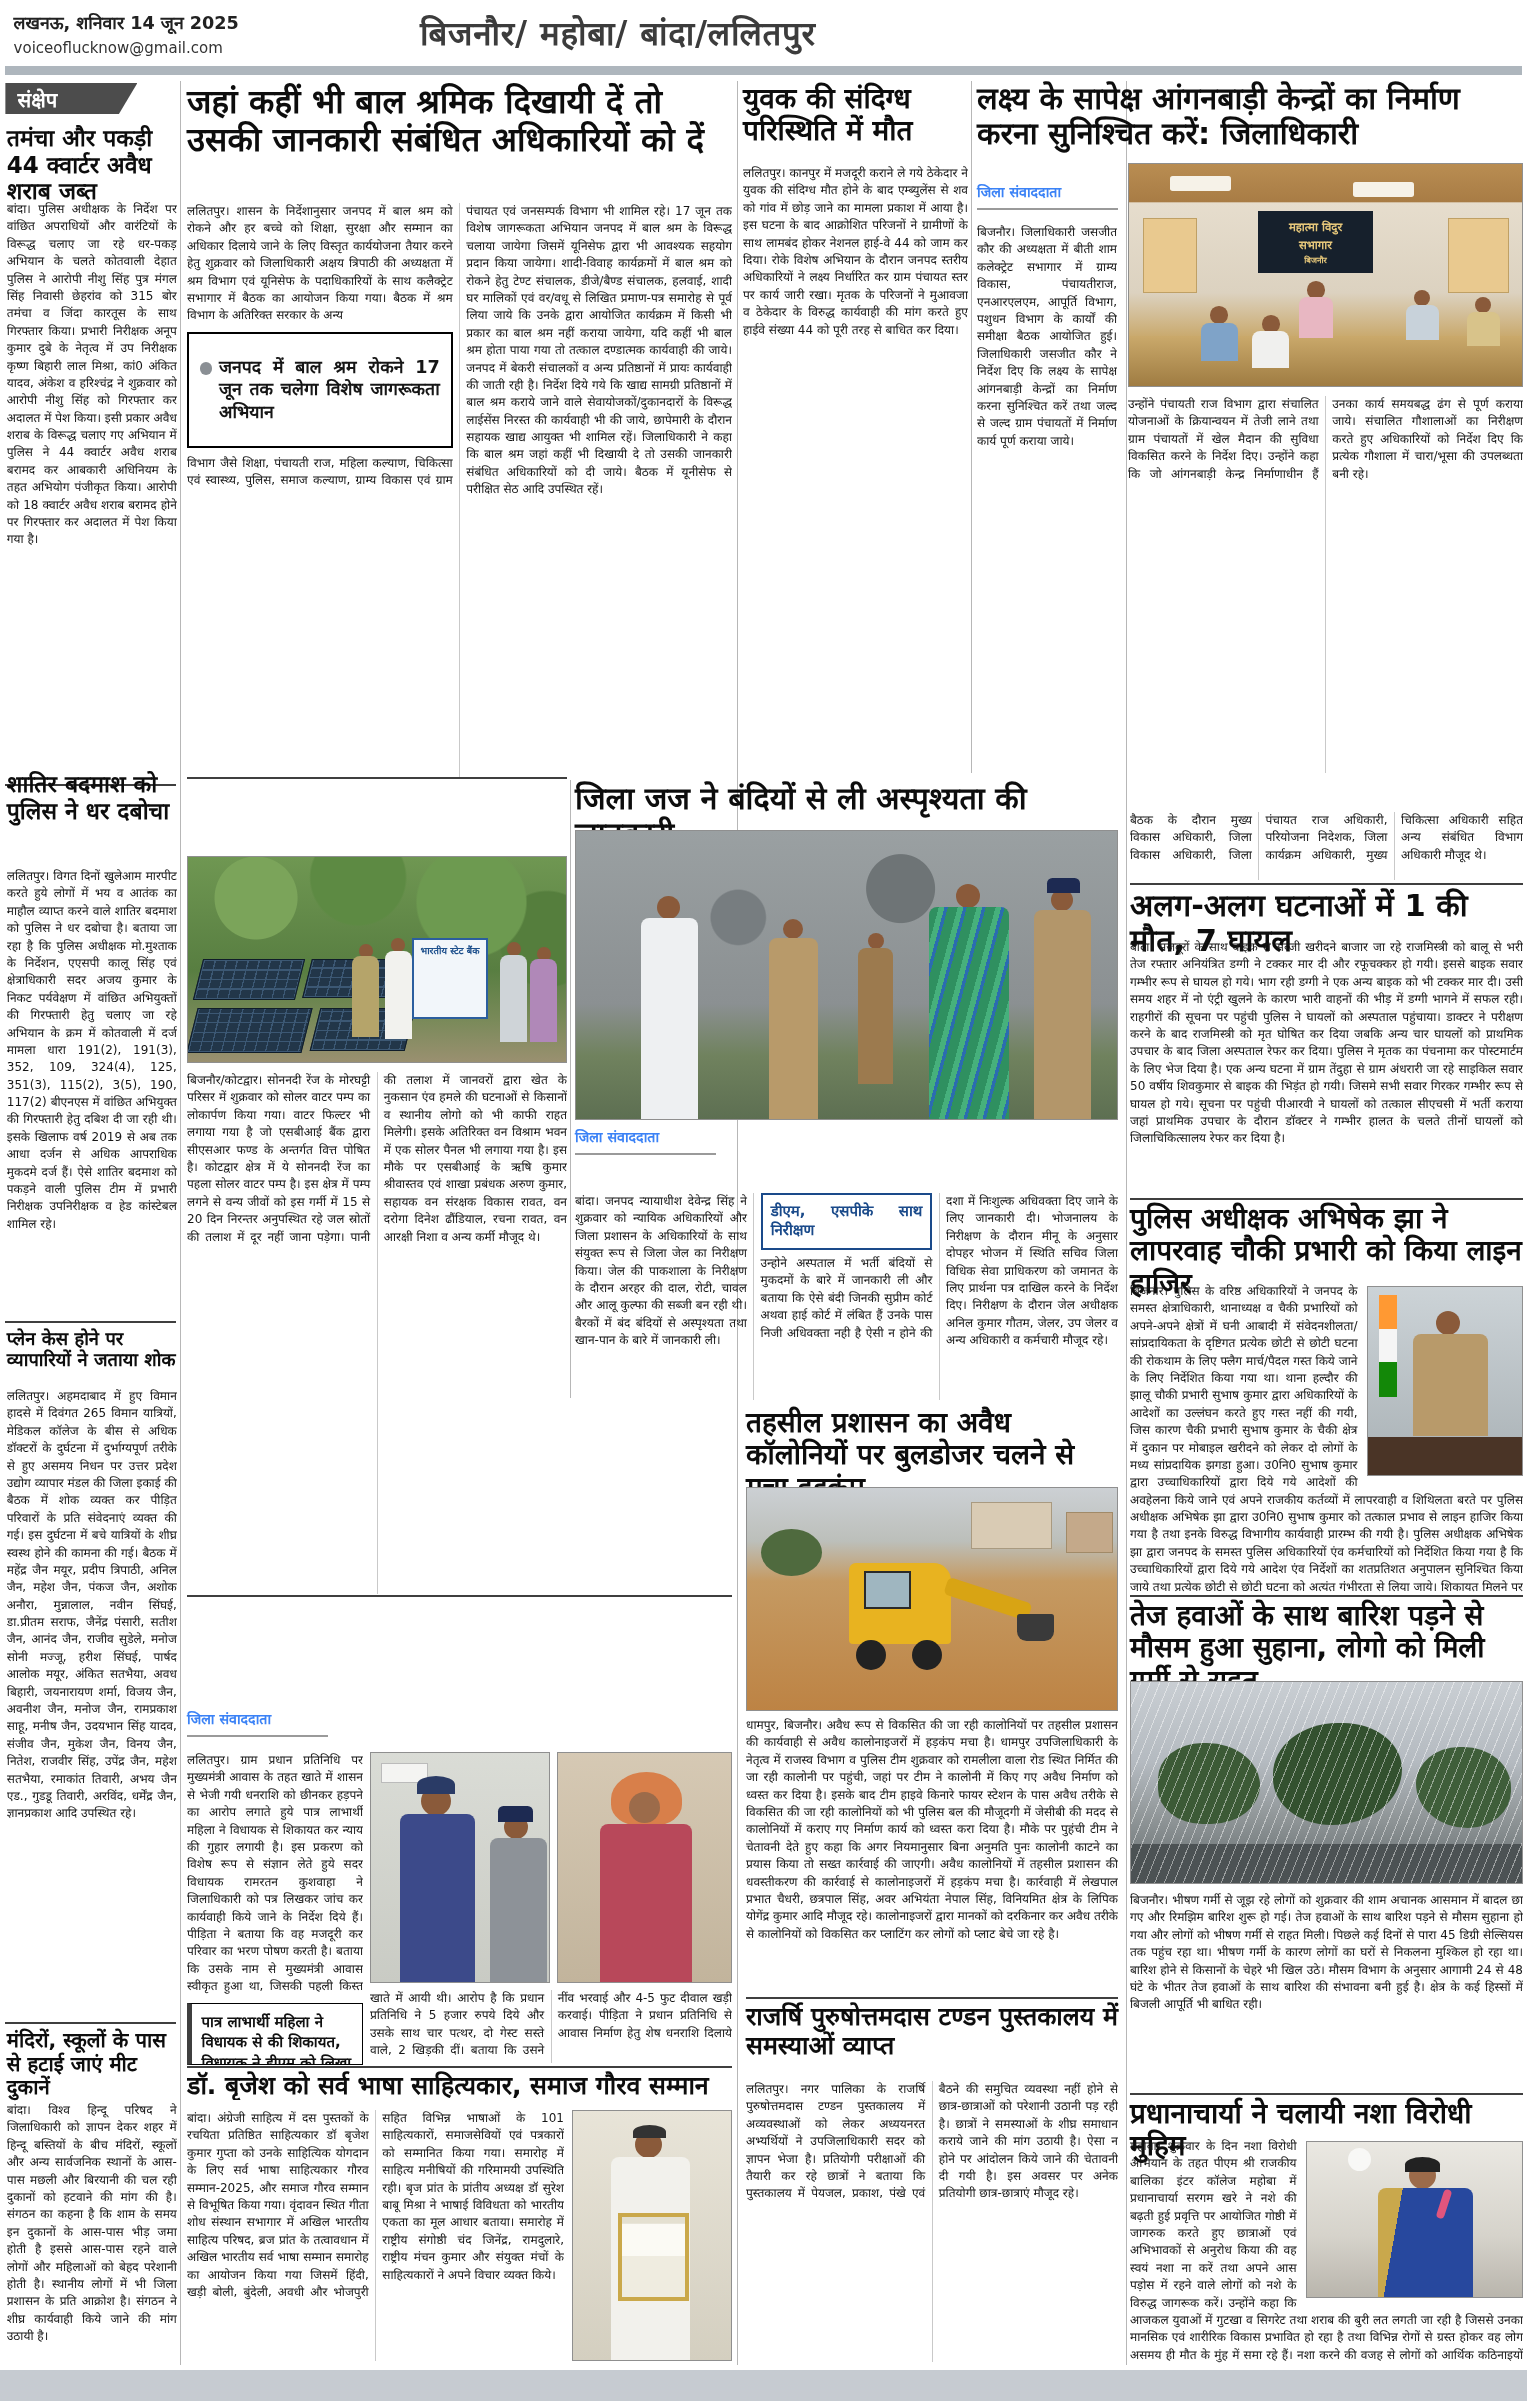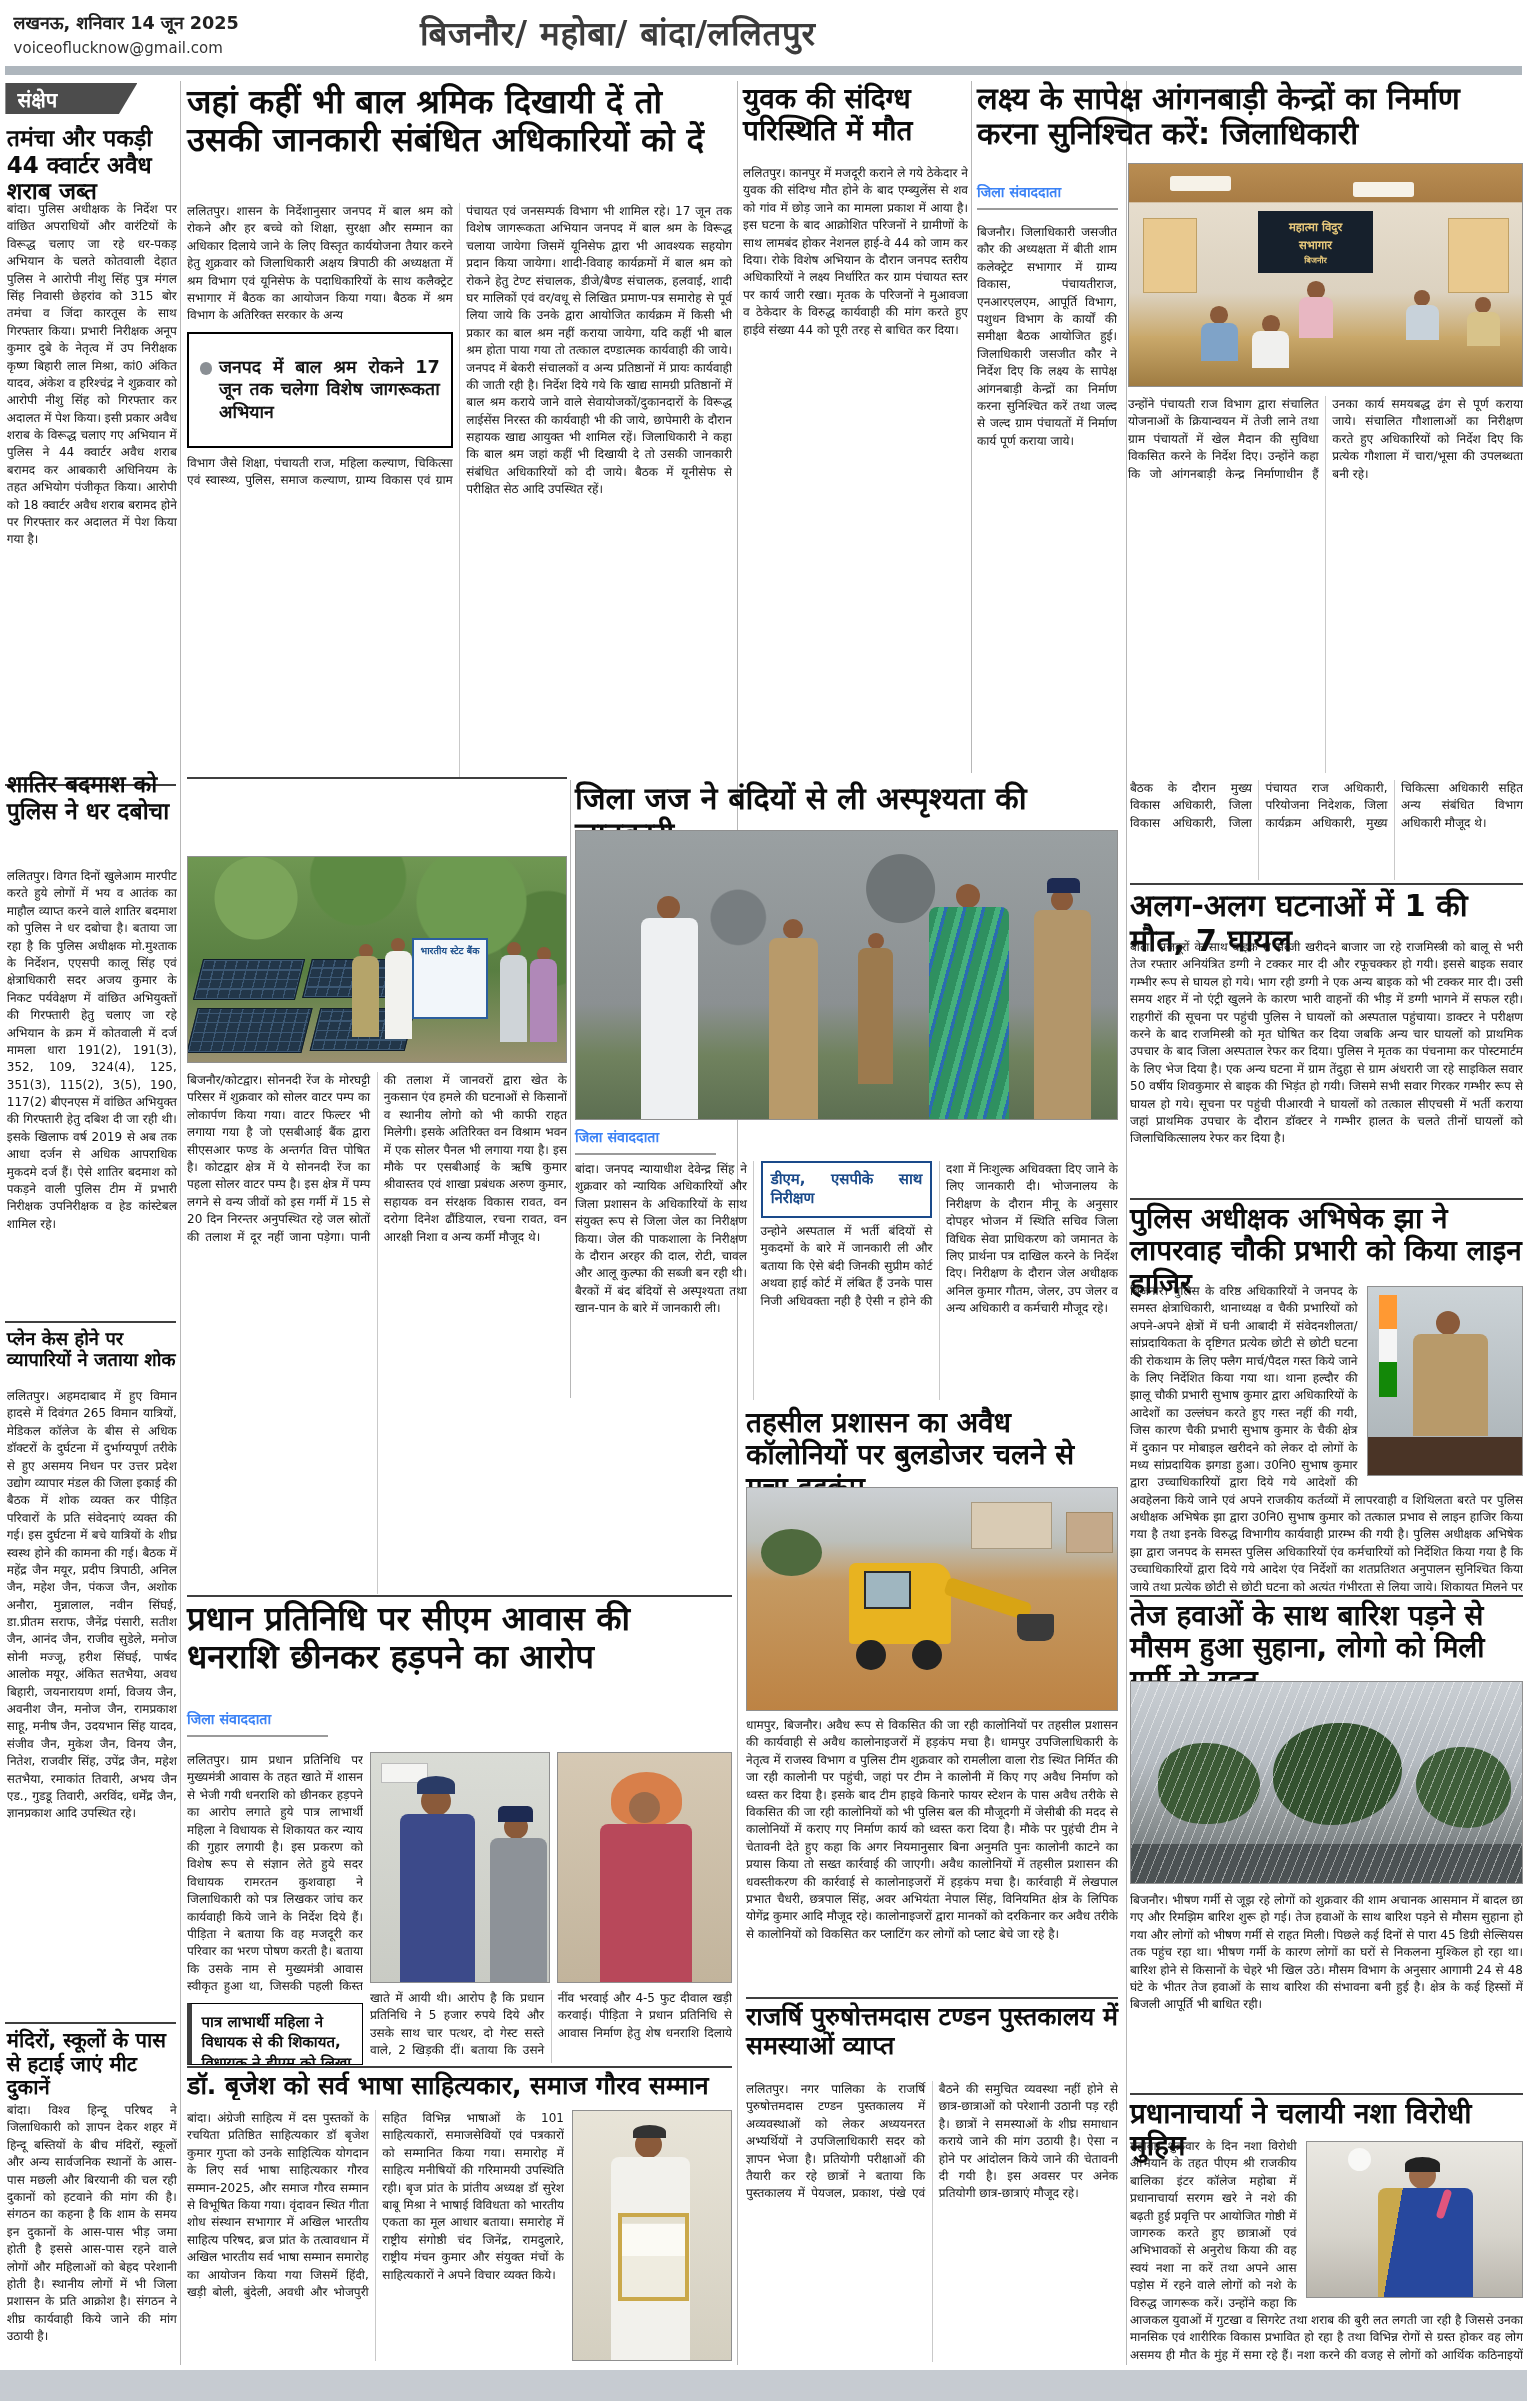--- a/index.html
+++ b/index.html
@@ -24,21 +24,21 @@
   .hl1 { font-size: 33px; }
   .hl2 { font-size: 30.5px; }
   .hl3 { font-size: 28px; }
   .hl4 { font-size: 25px; }
   .hl5 { font-size: 23px; }
   .hl6 { font-size: 20.3px; }
   .hl7 { font-size: 18.3px; }
 
   .body-text { font-size: 12px; line-height: 1.45; text-align: justify; color: #161616; }
   .cols2 { column-count: 2; column-gap: 13.6px; column-rule: 0.7px solid #c9c9c9; }
-  .cols3 { column-count: 3; column-gap: 13.6px; column-rule: 0.7px solid #c9c9c9; }
+  .cols3 { column-count: 3; column-gap: 13.6px; column-rule: 0.7px solid #c9c9c9; margin-top: 32px; }
 
   .byline { font-size: 14.2px; font-weight: 800; color: #3b82f6;
     border-bottom: 2px solid #9a9a9a; padding-bottom: 6.8px; }
 
   .sep { position: absolute; height: 2px; background: #3f3f3f; }
   .vrule { position: absolute; width: 1.4px; background: #b7b7b7; }
 
   .badge { background: #4c4c4c; color: #fff; font-size: 20.3px; font-weight: 800;
     display: flex; align-items: center; padding: 2.7px 12.2px;
     clip-path: polygon(0 0, 100% 0, 86% 100%, 0 100%); }
@@ -235,21 +235,20 @@
       <div class="ph" style="left:41px;top:6.8px;width:23px;height:23px;background:#f8f8f6;border-radius:50%;"></div>
       <div class="head" style="left:102px;top:20.3px;width:27px;height:27px;background:#9c6b4a;"></div>
       <div class="ph" style="left:98px;top:15px;width:35px;height:15px;background:#222;border-radius:50% 50% 0 0;"></div>
       <div class="torso" style="left:71px;top:46px;width:95px;height:111px;background:linear-gradient(100deg,#c9a84c 0 24.4px,#27489e 24.4px);"></div>
       <div class="ph" style="left:133px;top:47px;width:8.1px;height:30px;background:#e0557d;transform:rotate(18deg);border-radius:4.1px;"></div>
     </div>
     <span>महोबा। शुक्रवार के दिन नशा विरोधी अभियान के तहत पीएम श्री राजकीय बालिका इंटर कॉलेज महोबा में प्रधानाचार्या सरगम खरे ने नशे की बढ़ती हुई प्रवृत्ति पर आयोजित गोष्ठी में जागरुक करते हुए छात्राओं एवं अभिभावकों से अनुरोध किया की वह स्वयं नशा ना करें तथा अपने आस पड़ोस में रहने वाले लोगों को नशे के विरुद्ध जागरूक करें। उन्होंने कहा कि आजकल युवाओं में गुटखा व सिगरेट तथा शराब की बुरी लत लगती जा रही है जिससे उनका मानसिक एवं शारीरिक विकास प्रभावित हो रहा है तथा विभिन्न रोगों से ग्रस्त होकर वह लोग असमय ही मौत के मुंह में समा रहे हैं। नशा करने की वजह से लोगों को आर्थिक कठिनाइयों का सामना करना पड़ता है तथा सामाजिक रूप से बहिष्कृत भी होता है। उक्त गोष्ठी के दौरान शांति, रंजना, नेहा, शशिकांत, राहुल, रामबाबू, रेखा, आशा, विद्या, सविता आदि शिक्षक, शिक्षिकाएं, कर्मचारी, अभिभावक एवं छात्राएं मौजूद रहीं।</span>
   </div>
 
   <div class="sep" style="left:187px;top:1595px;width:545px;"></div>
-  <h1 class="abs hl hl1" style="left:187px;top:1600px;width:545px;">प्रधान प्रतिनिधि पर सीएम आवास की धनराशि छीनकर हड़पने का आरोप</h1>
   <div class="abs byline" style="left:187px;top:1709px;width:141px;">जिला संवाददाता</div>
   <div class="abs body-text clip" style="left:187px;top:1752px;width:176px;height:244px;">ललितपुर। ग्राम प्रधान प्रतिनिधि पर मुख्यमंत्री आवास के तहत खाते में शासन से भेजी गयी धनराशि को छीनकर हड़पने का आरोप लगाते हुये पात्र लाभार्थी महिला ने विधायक से शिकायत कर न्याय की गुहार लगायी है। इस प्रकरण को विशेष रूप से संज्ञान लेते हुये सदर विधायक रामरतन कुशवाहा ने जिलाधिकारी को पत्र लिखकर जांच कर कार्यवाही किये जाने के निर्देश दिये हैं। पीड़िता ने बताया कि वह मजदूरी कर परिवार का भरण पोषण करती है। बताया कि उसके नाम से मुख्यमंत्री आवास स्वीकृत हुआ था, जिसकी पहली किस्त 40 हजार रुपये उसके</div>
   <div class="abs insetbox-left" style="left:187px;top:2003px;width:176px;height:62px;overflow:hidden;">पात्र लाभार्थी महिला ने विधायक से की शिकायत, विधायक ने डीएम को लिखा पत्र</div>
 
   <div class="photo" style="left:370px;top:1752px;width:180px;height:231px;background:linear-gradient(180deg,#dadcd6 0%,#c9cbc4 100%);">
     <div class="ph" style="left:9.5px;top:9.5px;width:47px;height:20.3px;background:#f4f4f2;border:0.7px solid #bbb;"></div>
     <div class="head" style="left:50px;top:33px;width:30px;height:30px;"></div>
     <div class="ph" style="left:46px;top:23px;width:38px;height:17.6px;background:#2a3b66;border-radius:50% 50% 0 0;"></div>
     <div class="torso" style="left:28.5px;top:61px;width:75px;height:170px;background:#3c4a8a;"></div>
     <div class="head" style="left:133px;top:62px;width:24.4px;height:24.4px;"></div>

